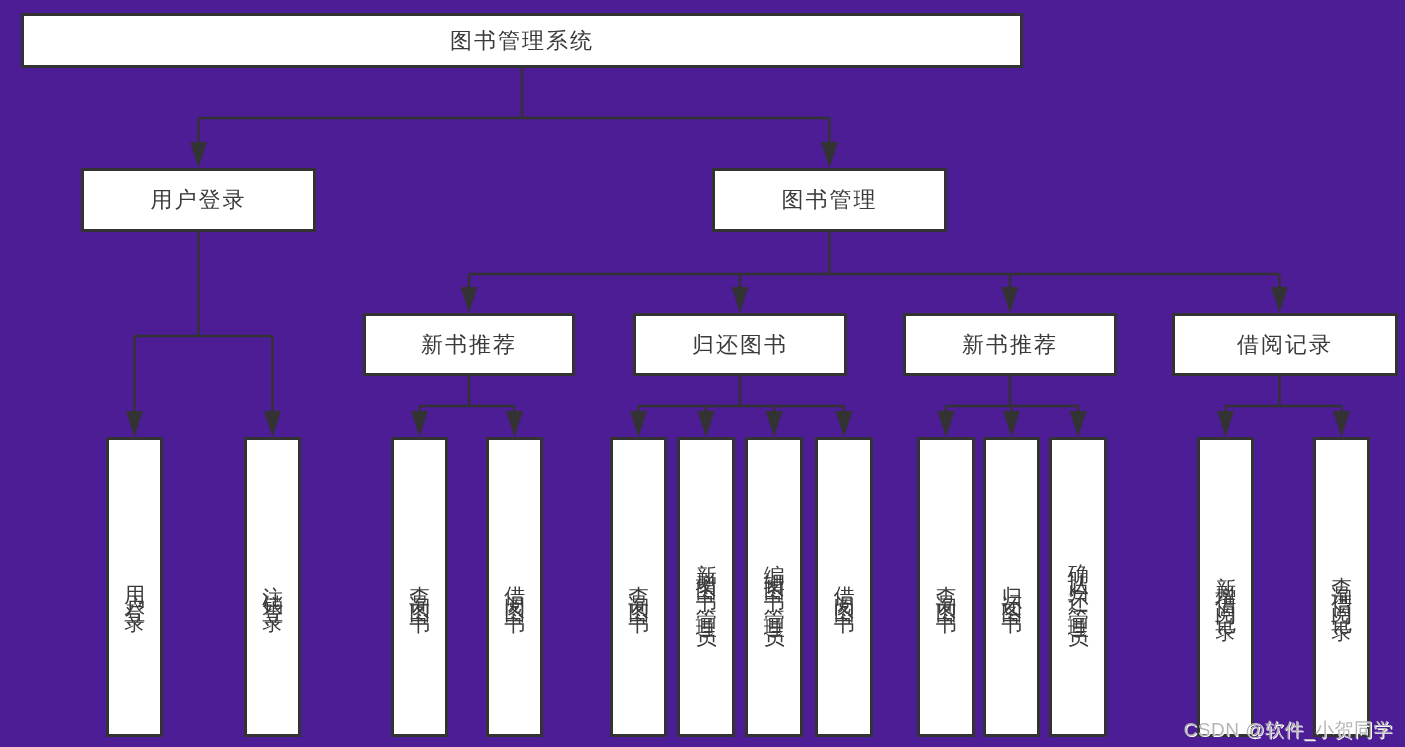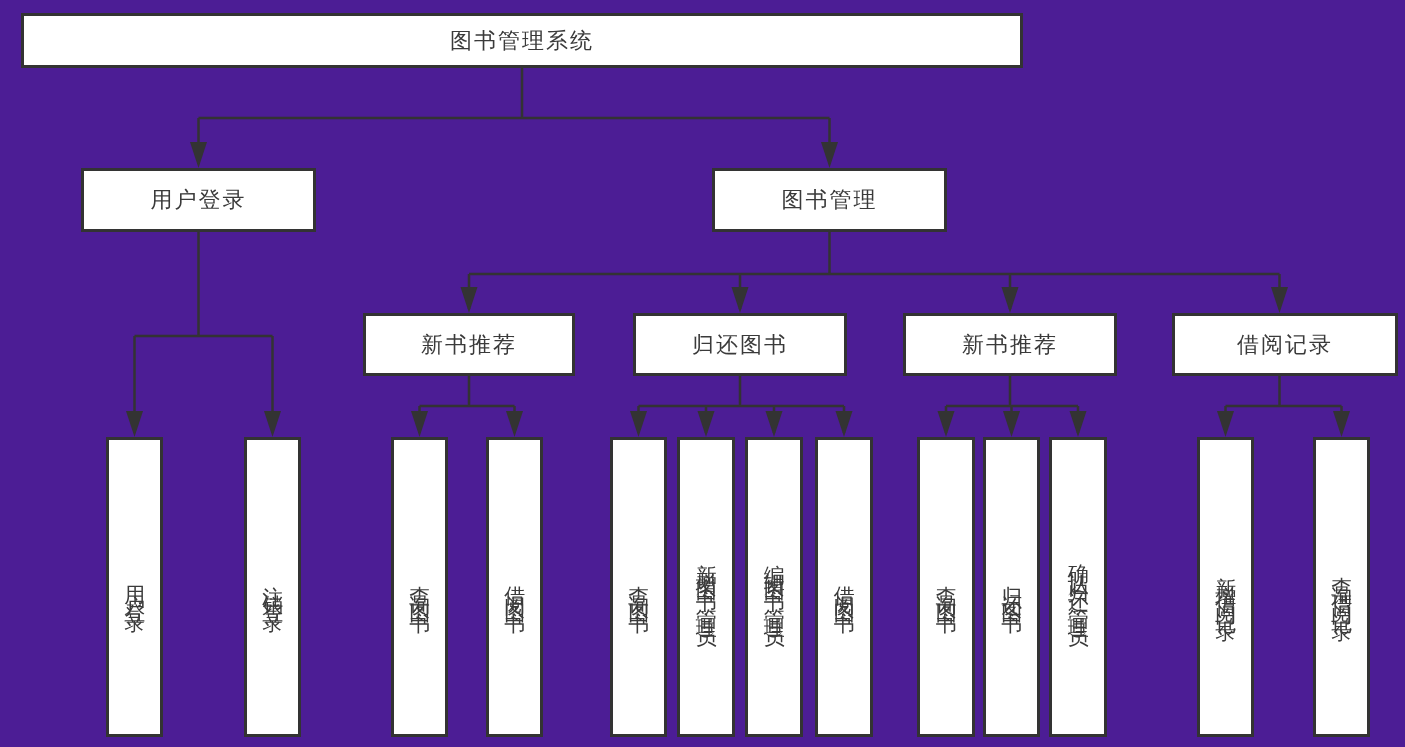--- a/index.html
+++ b/index.html
@@ -154,14 +154,15 @@
     <span>确认归还（管理员）</span>
   </div>
 
   <div class="node v" style="left:1197px;top:437px;width:57px;height:300px">
     <span>新增借阅记录</span>
   </div>
   <div class="node v" style="left:1313px;top:437px;width:57px;height:300px">
     <span>查询借阅记录</span>
   </div>
 
+  <div class="watermark">CSDN @软件_小贺同学</div>
 
 </div>
 
 </body></html>

